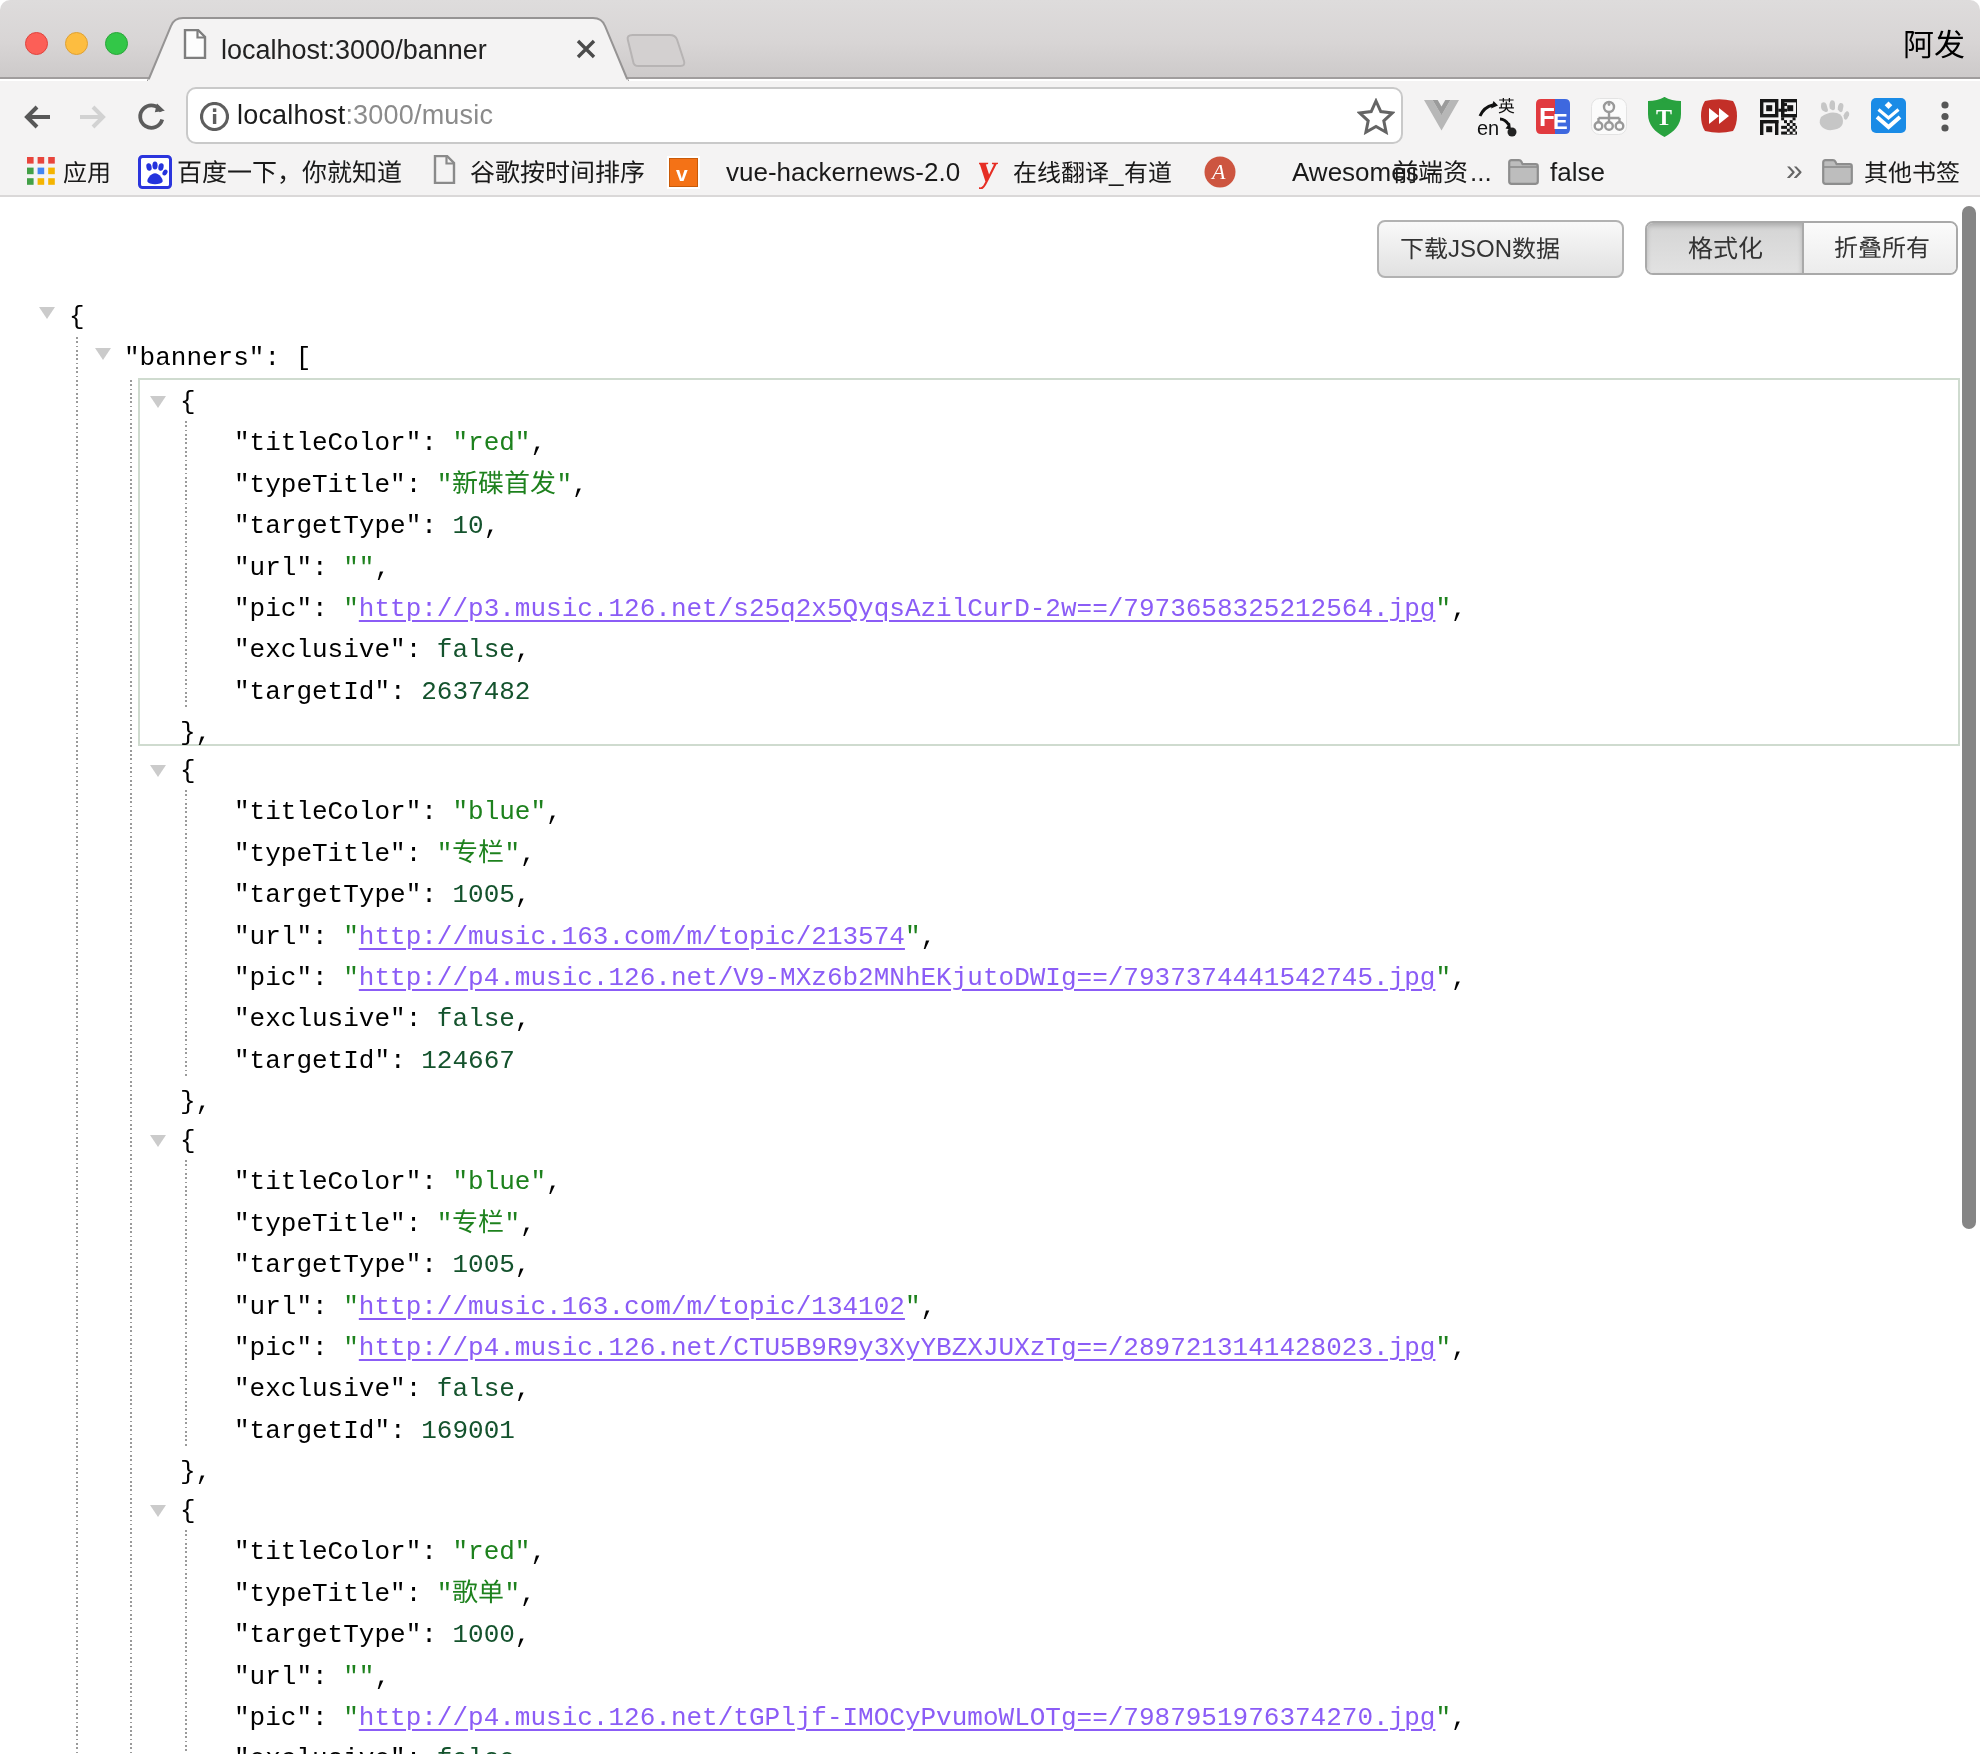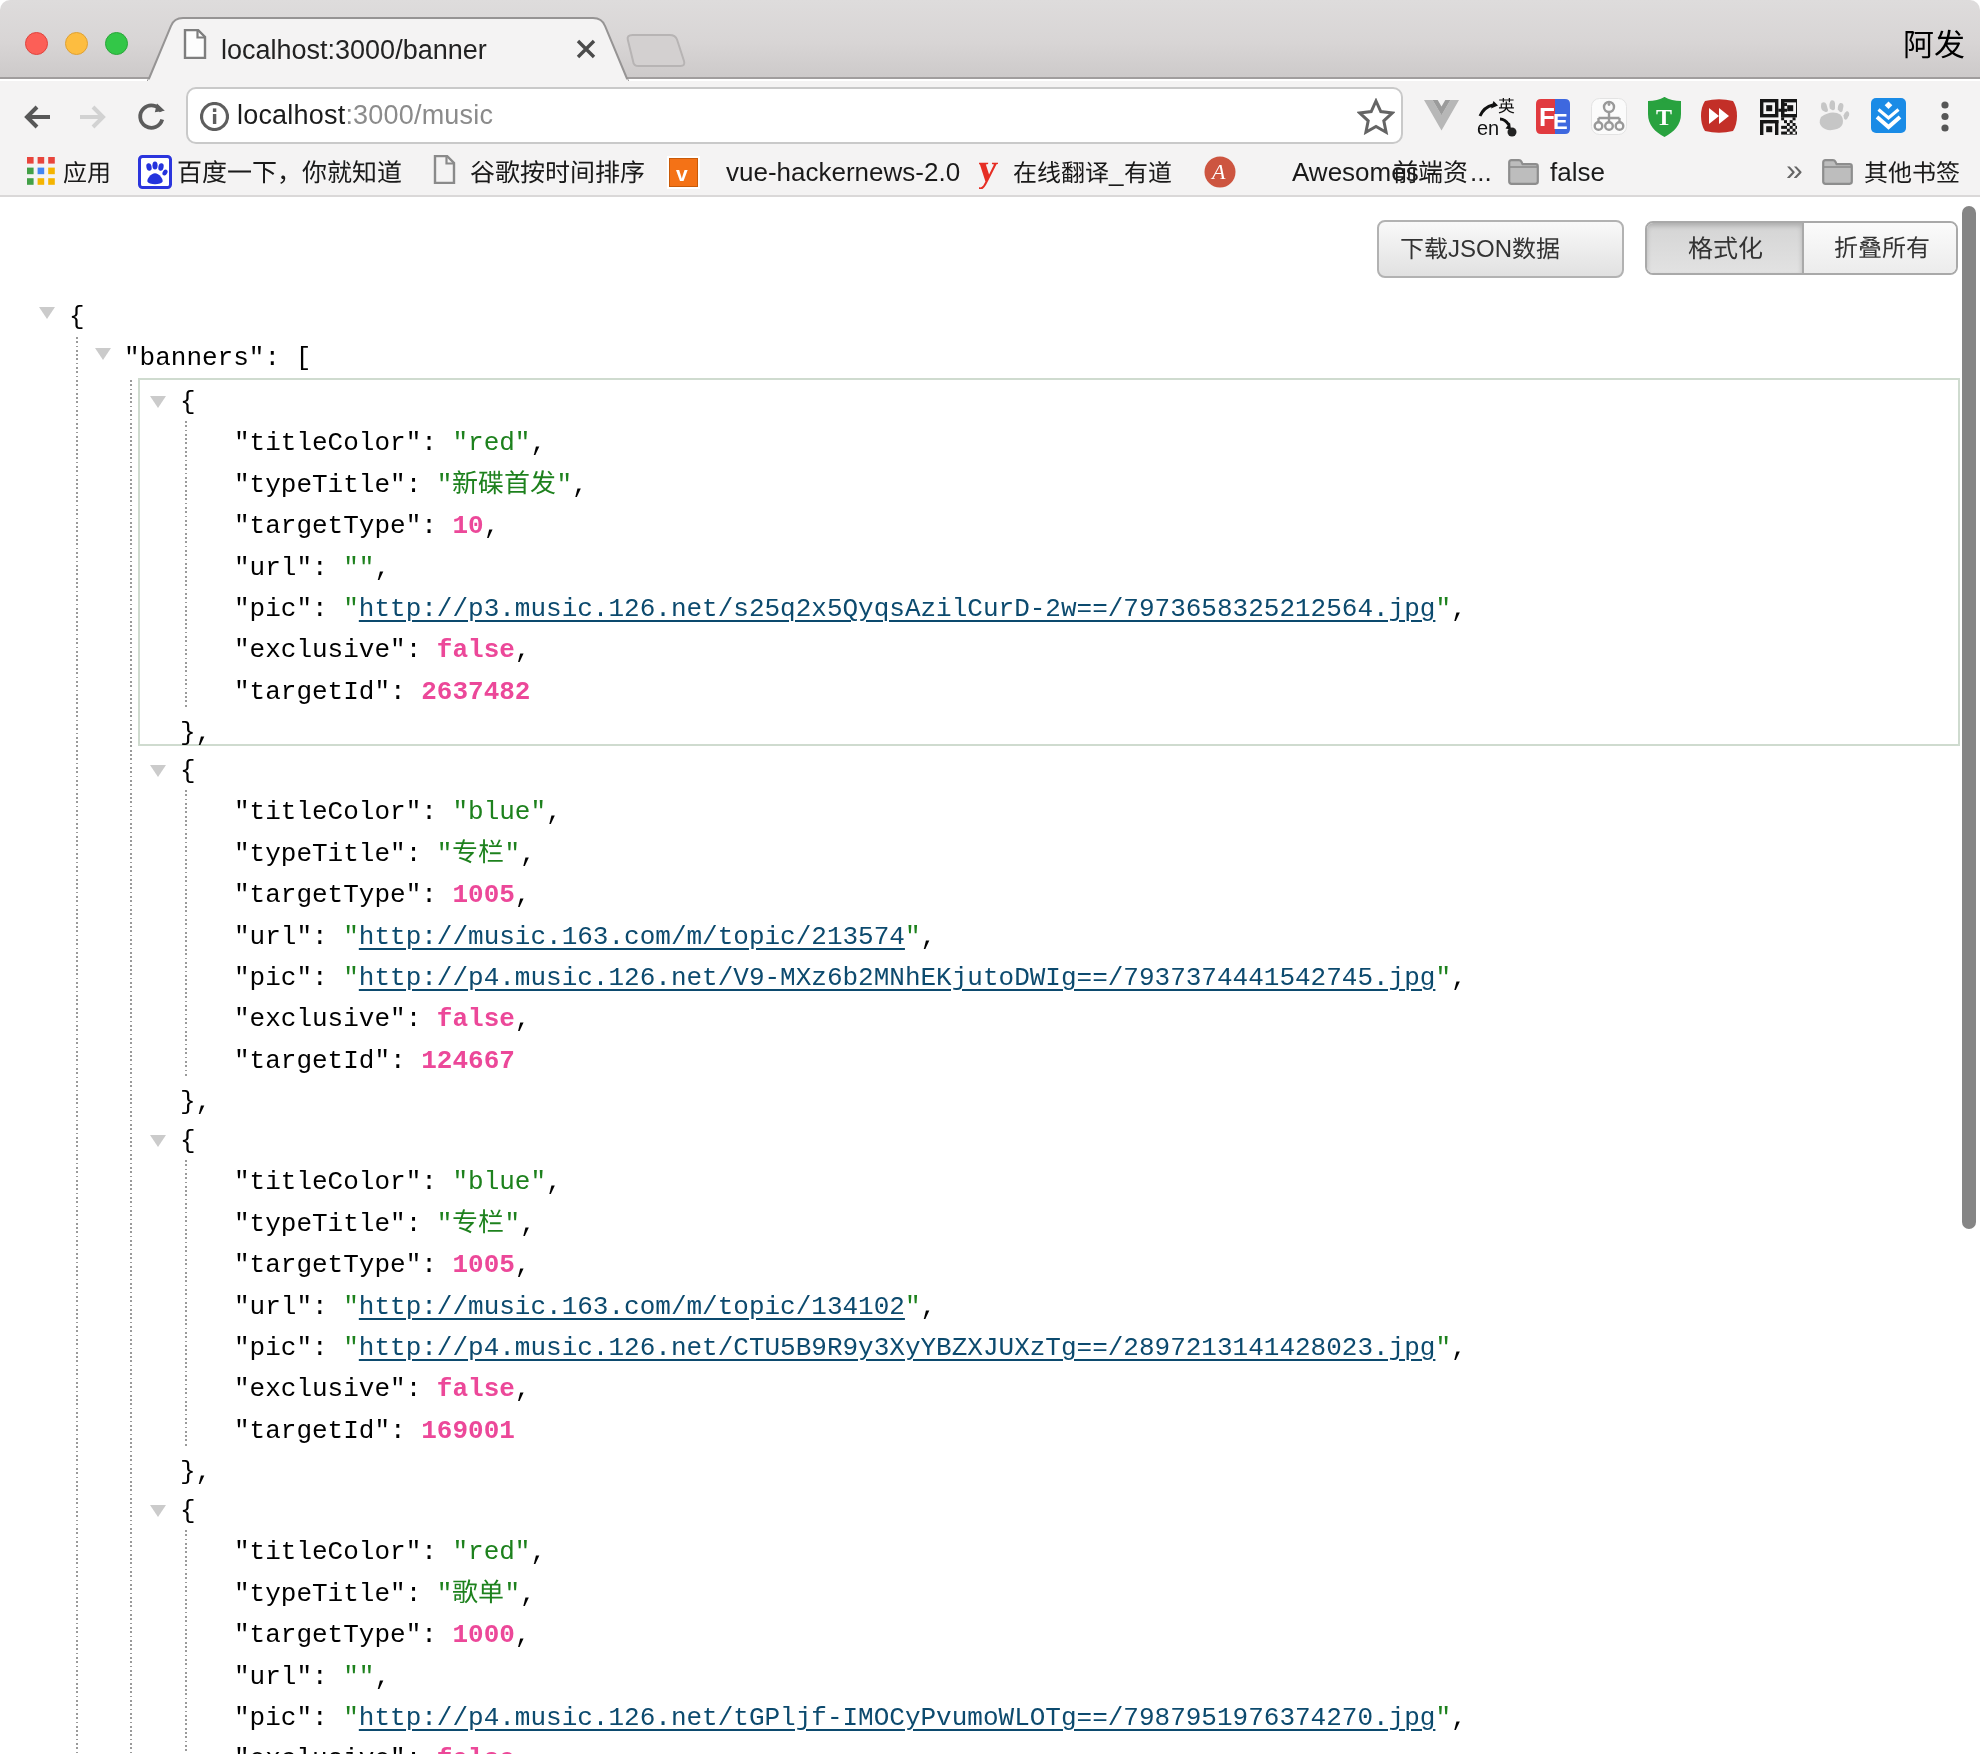--- a/index.html
+++ b/index.html
@@ -17,22 +17,22 @@
 #urltext span { color:#8b8b8b; }
 #tabtitle { left:221px; top:32px; font-size:27px; line-height:36px; color:#222; }
 #profile { right:14px; top:27px; font-size:31px; color:#000; }
 .bktext { top:157px; font-size:26px; color:#1a1a1a; }
 #content { left:0; top:199px; width:1980px; height:1555px; background:#fff; }
 .btn { position:absolute; border:2px solid #b2b2b2; border-radius:8px;
   background:linear-gradient(180deg,#f9f9f9,#e1e1e1); }
 .mono { position:absolute; font-family:"Liberation Mono", monospace; font-size:26px;
   line-height:42px; white-space:pre; color:#000; }
 .g { color:#1d811d; }
-.n { color:#ec4899; font-weight:bold; }
-.lk { color:#0c4a6e; text-decoration:underline; text-decoration-thickness:2px; text-underline-offset:4px;}
+.n { color:#14532d; font-weight:normal; }
+.lk { color:#8b5cf6; text-decoration:underline; text-decoration-thickness:2px; text-underline-offset:4px;}
 .tri { position:absolute; width:0; height:0; border-left:8px solid transparent;
   border-right:8px solid transparent; border-top:12px solid #cbcbcb; }
 .dot { position:absolute; width:2px;
   background-image:repeating-linear-gradient(to bottom,#9a9a9a 0 1.7px,transparent 1.7px 4.3px); }
 #ibox { position:absolute; left:138px; top:378px; width:1822px; height:368px;
   border:2px solid #cfdbcf; }
 #sbar { position:absolute; left:1962px; top:206px; width:14px; height:1023px;
   border-radius:7px; background:#858585; }
 </style></head><body>
 

